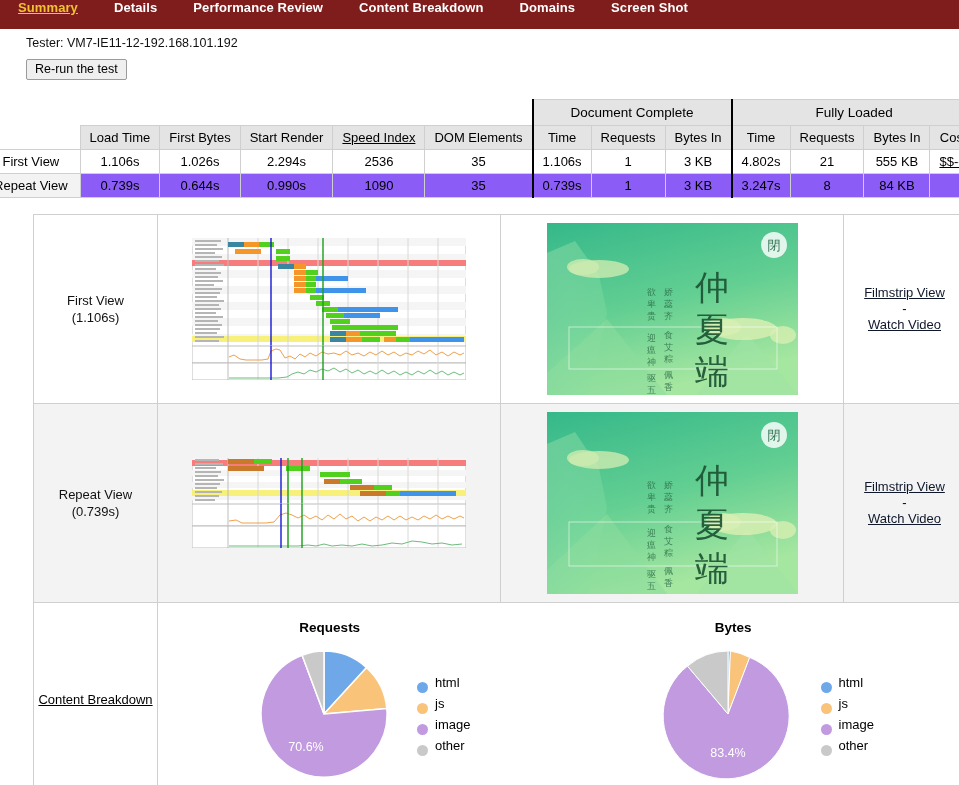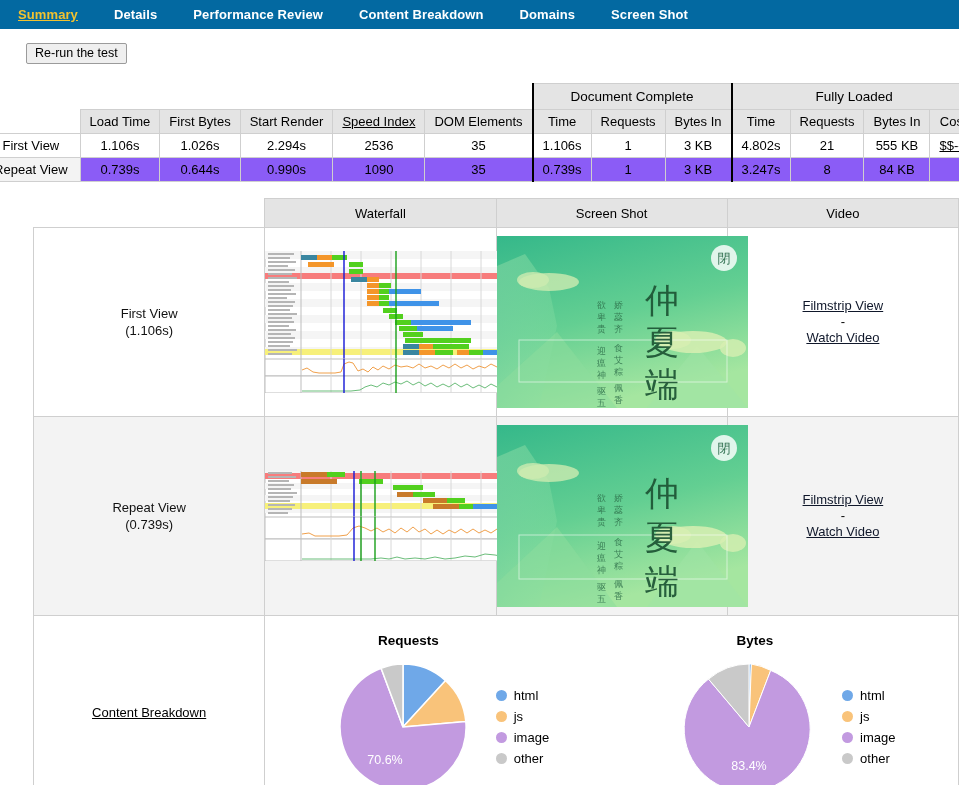--- a/index.html
+++ b/index.html
@@ -12,24 +12,24 @@
     width: 959px;
     height: 785px;
     overflow: hidden;
     position: relative;
     font-size: 13px;
     color: #000;
   }
 
   
   .navbar {
-    background: #0369a1;
+    background: #7f1d1d;
     height: 29px;
     display: flex;
-    align-items: center;
+    align-items: flex-start;
     padding-left: 18px;
     box-sizing: border-box;
   }
   .nav-tab {
     color: #ffffff;
     font-weight: bold;
     font-size: 13px;
     margin-right: 36px;
     white-space: nowrap;
     text-decoration: none;
@@ -76,21 +76,21 @@
     color: #000;
     text-decoration: underline;
     cursor: pointer;
   }
   .raw-links .sep { color: #000; text-decoration: none; }
 
   
   .metrics-wrap {
     display: flex;
     justify-content: center;
-    margin-top: 2px;
+    margin-top: 18px;
   }
   table.metrics {
     border-collapse: collapse;
     font-size: 13px;
   }
   table.metrics td, table.metrics th {
     border: 1px solid #cfcfcf;
     padding: 4px 9px;
     text-align: center;
     font-weight: normal;
@@ -194,21 +194,21 @@
     margin-left: -60px;
     margin-bottom: 4px;
   }
   .pie-flex {
     display: flex;
     align-items: center;
     justify-content: center;
     gap: 18px;
   }
   .legend { font-size: 13px; line-height: 21px; }
-  .legend-row { display: flex; align-items: center; gap: 7px; }
+  .legend-row { display: flex; align-items: flex-end; gap: 7px; }
   .legend-dot {
     width: 11px; height: 11px; border-radius: 50%;
     display: inline-block;
   }
   .pie-label {
     fill: #ffffff;
     font-size: 12.5px;
     font-family: "Liberation Sans", sans-serif;
   }
 </style>
@@ -218,20 +218,21 @@
 <div class="navbar">
   <a class="nav-tab active">Summary</a>
   <a class="nav-tab">Details</a>
   <a class="nav-tab">Performance Review</a>
   <a class="nav-tab">Content Breakdown</a>
   <a class="nav-tab">Domains</a>
   <a class="nav-tab">Screen Shot</a>
 </div>
 
 <div class="subhead">
+  <div class="tester-line">Tester: VM7-IE11-12-192.168.101.192</div>
   <button class="rerun-btn">Re-run the test</button>
 
 </div>
 
 <div class="metrics-wrap">
   <table class="metrics">
     <tbody>
         <tr>
       <th class="blank-corner"></th>
       <th class="blank-corner"></th>
@@ -287,26 +288,20 @@
       <td>84 KB</td>
       <td class="sep-right"></td>
     </tr>
   </tbody>
     </table>
 </div>
 
 <div class="grid-wrap">
 <table class="bigtable">
   <tbody>
-        <tr>
-    <th style="border:none;background:transparent;"></th>
-    <th>Waterfall</th>
-    <th>Screen Shot</th>
-    <th>Video</th>
-  </tr>
 
   <tr class="plain">
     <td class="rowhead">
       <div>First View</div>
       <div>(1.106s)</div>
     </td>
     <td class="waterfall-cell">
       <svg class="wf-thumb" width="274" height="142" viewBox="0 0 274 142">
         <rect x="0" y="0" width="274" height="142" fill="#ffffff" stroke="#bdbdbd"></rect>
 

